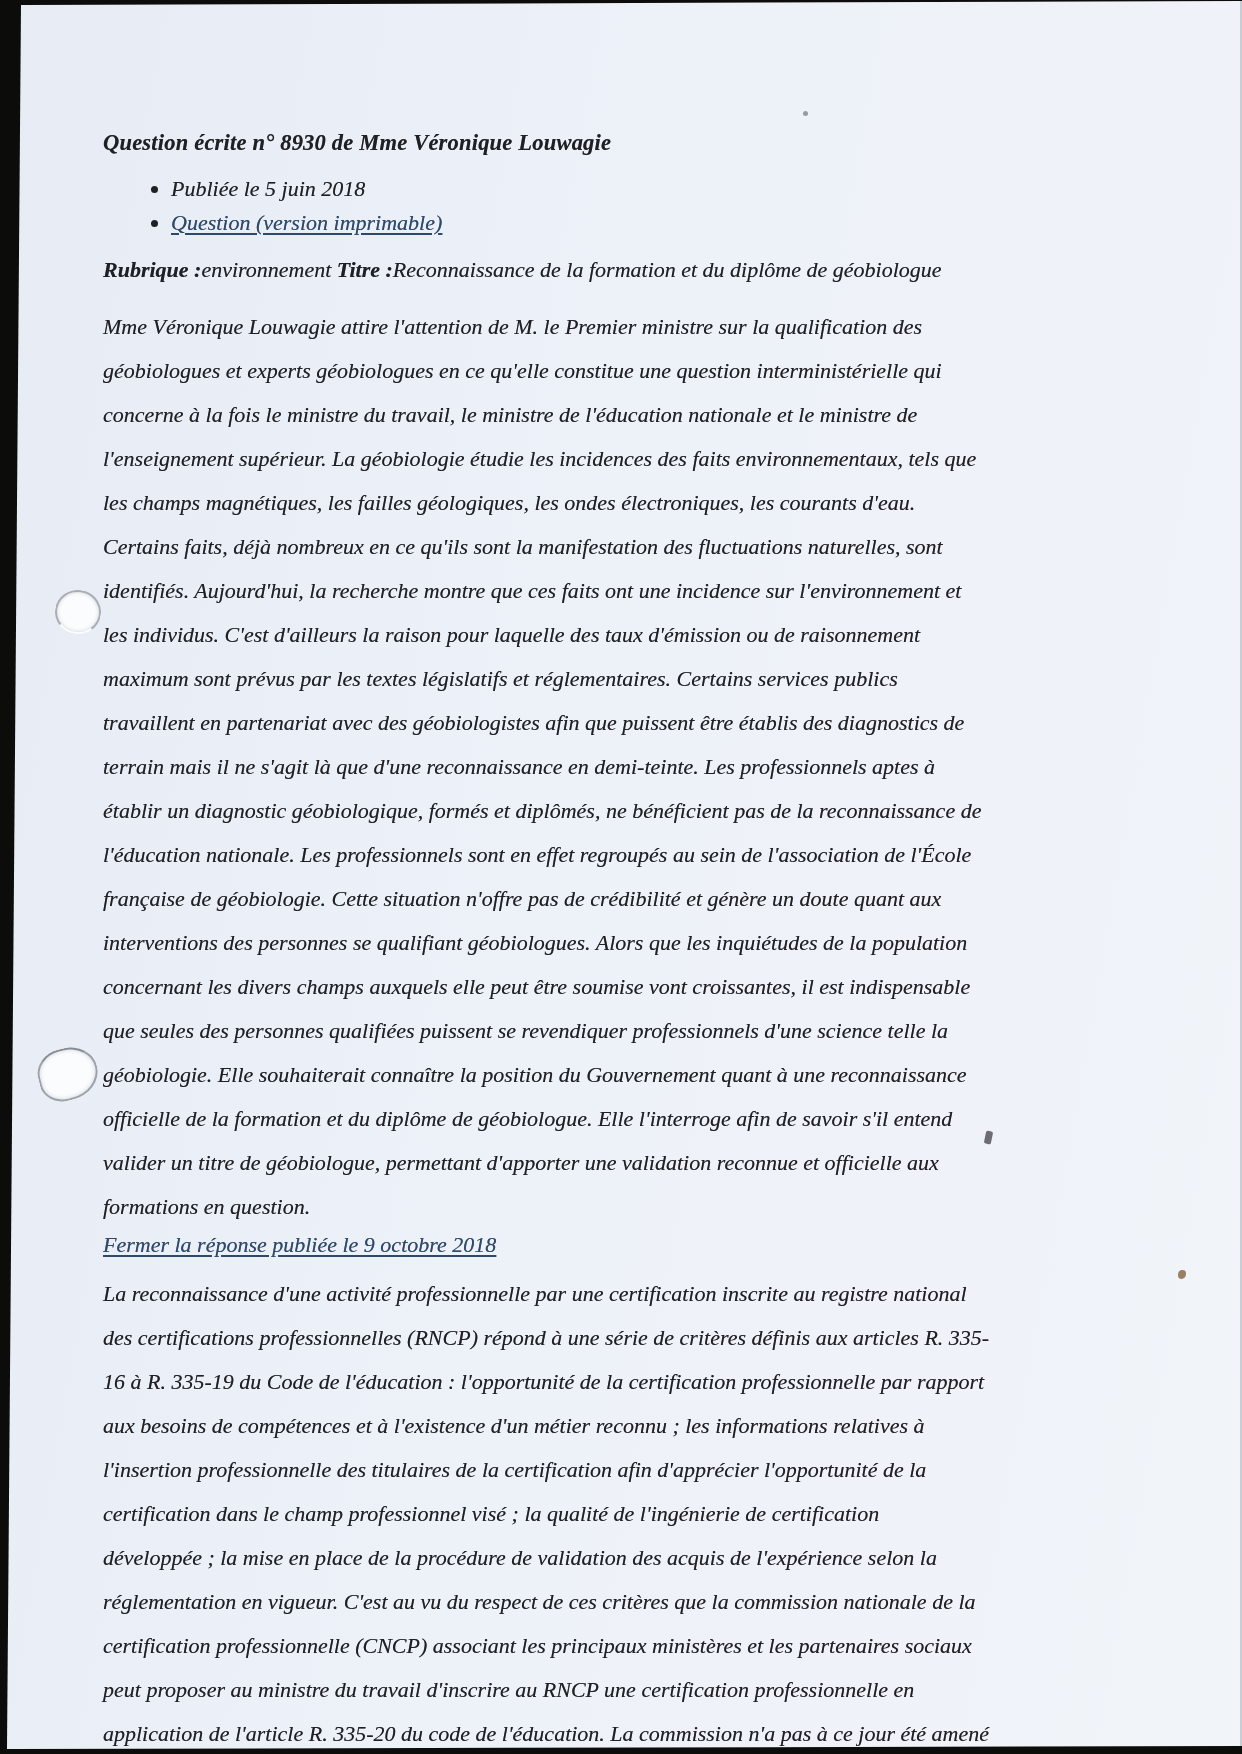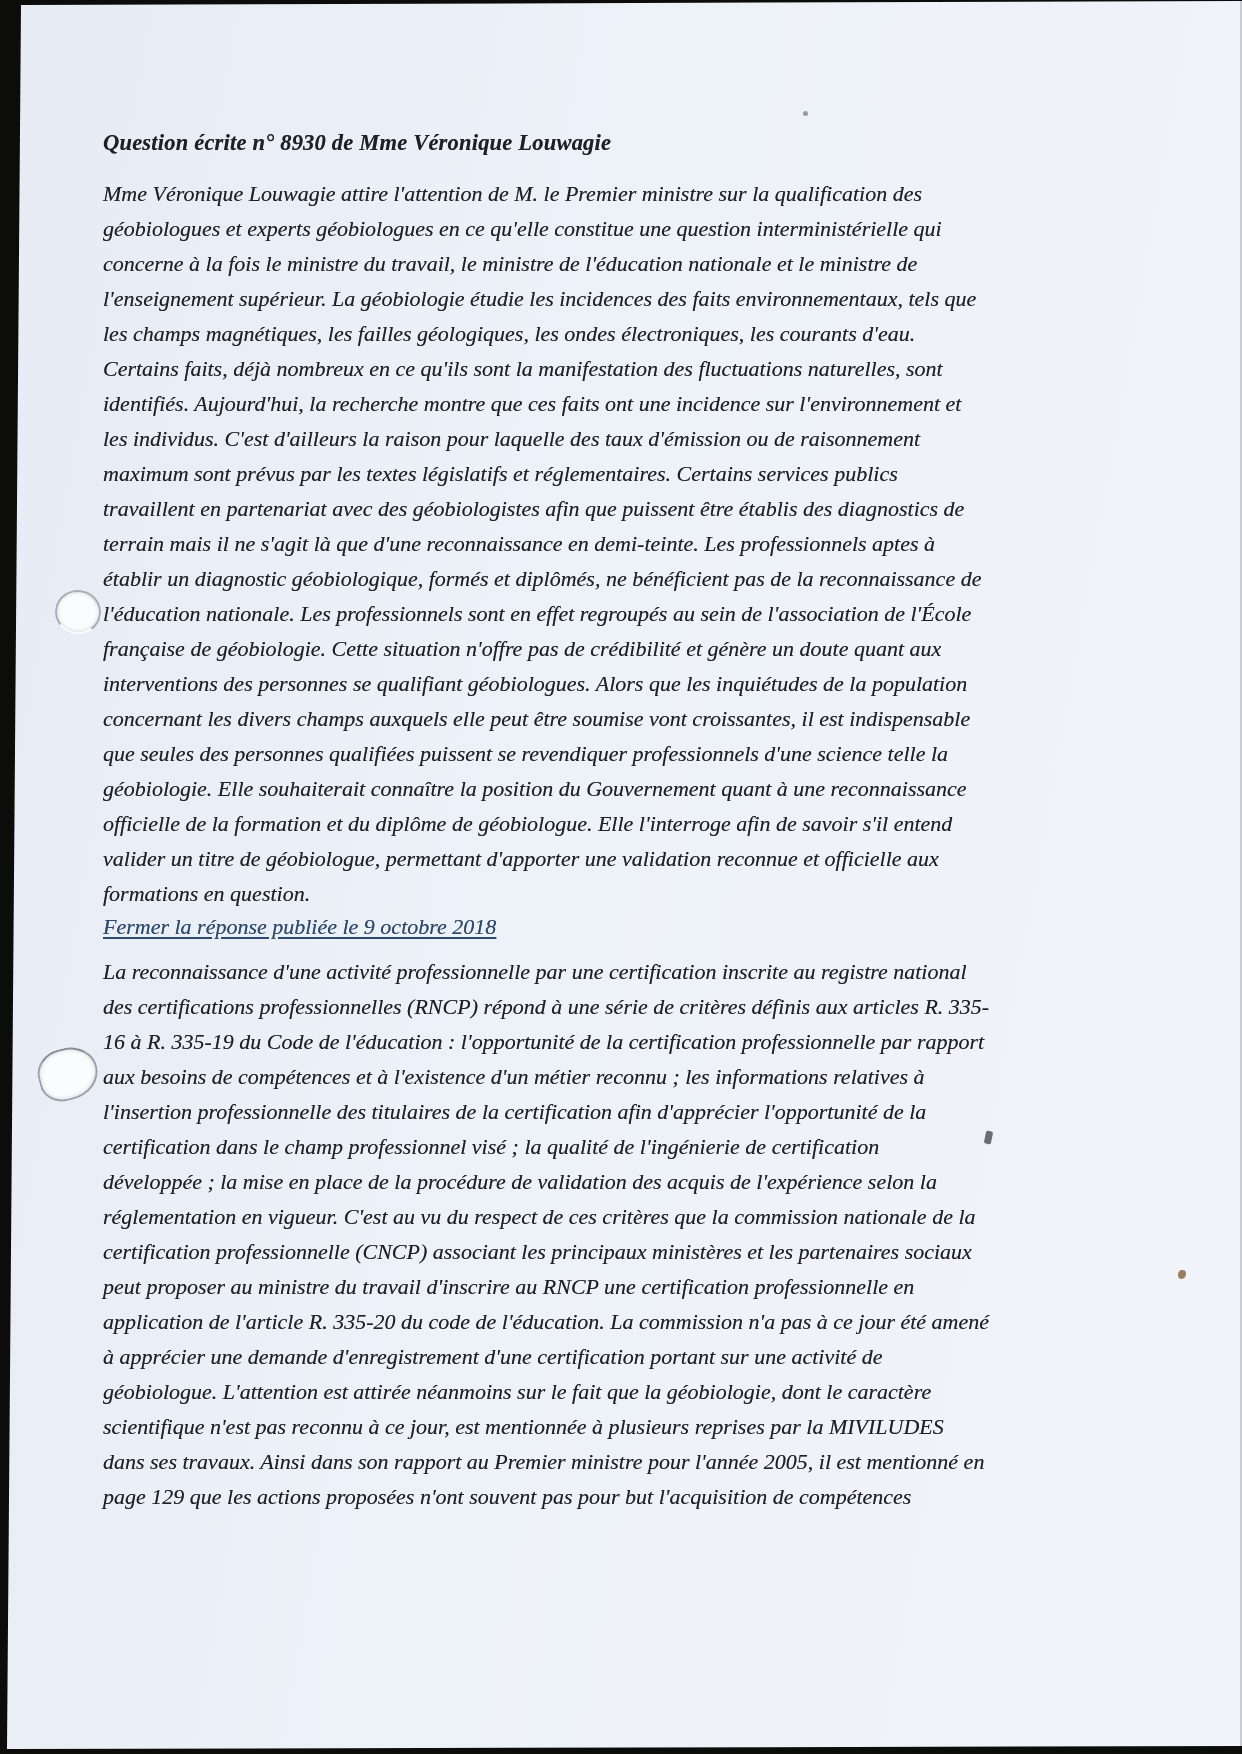--- a/index.html
+++ b/index.html
@@ -31,21 +31,21 @@
   .link {
     color:var(--link,#2c4a6e);
     text-decoration:underline;
     text-underline-offset:3px;
     cursor:pointer;
   }
   .meta { line-height:28px; margin:0 0 21px 0; }
   .meta b { font-weight:bold; }
   .para {
     white-space:pre;
-    line-height:35px;
+    line-height:44px;
     margin:0;
   }
   .closer { display:inline-block; margin-top:2px; line-height:28px; }
   .para.second { margin-top:13px; }
   .punch-hole {
     position:absolute;
     background:#fbfcfe;
     border:2px solid #9ba1a9;
     border-radius:50%;
     box-shadow:inset 0 0 4px rgba(120,125,135,.35);
@@ -59,21 +59,30 @@
   .edge-right { position:absolute; right:0px; top:0; width:2px; height:100%; background:#9aa0a6; opacity:.45; }
 </style>
 </head>
 <body>
 
 <div class="paper">
   <div class="content">
 
     <div class="title">Question écrite n° 8930 de Mme Véronique Louwagie</div>
 
+    <ul class="bullets">
+      <li>
+        <span>Publiée le 5 juin 2018</span>
+      </li>
+      <li>
+        <span class="link">Question (version imprimable)</span>
+      </li>
+    </ul>
 
+    <p class="meta"><b>Rubrique :</b><span>environnement </span><b>Titre :</b><span>Reconnaissance de la formation et du diplôme de géobiologue</span></p>
 
     <div class="para">Mme Véronique Louwagie attire l'attention de M. le Premier ministre sur la qualification des
 géobiologues et experts géobiologues en ce qu'elle constitue une question interministérielle qui
 concerne à la fois le ministre du travail, le ministre de l'éducation nationale et le ministre de
 l'enseignement supérieur. La géobiologie étudie les incidences des faits environnementaux, tels que
 les champs magnétiques, les failles géologiques, les ondes électroniques, les courants d'eau.
 Certains faits, déjà nombreux en ce qu'ils sont la manifestation des fluctuations naturelles, sont
 identifiés. Aujourd'hui, la recherche montre que ces faits ont une incidence sur l'environnement et
 les individus. C'est d'ailleurs la raison pour laquelle des taux d'émission ou de raisonnement
 maximum sont prévus par les textes législatifs et réglementaires. Certains services publics

